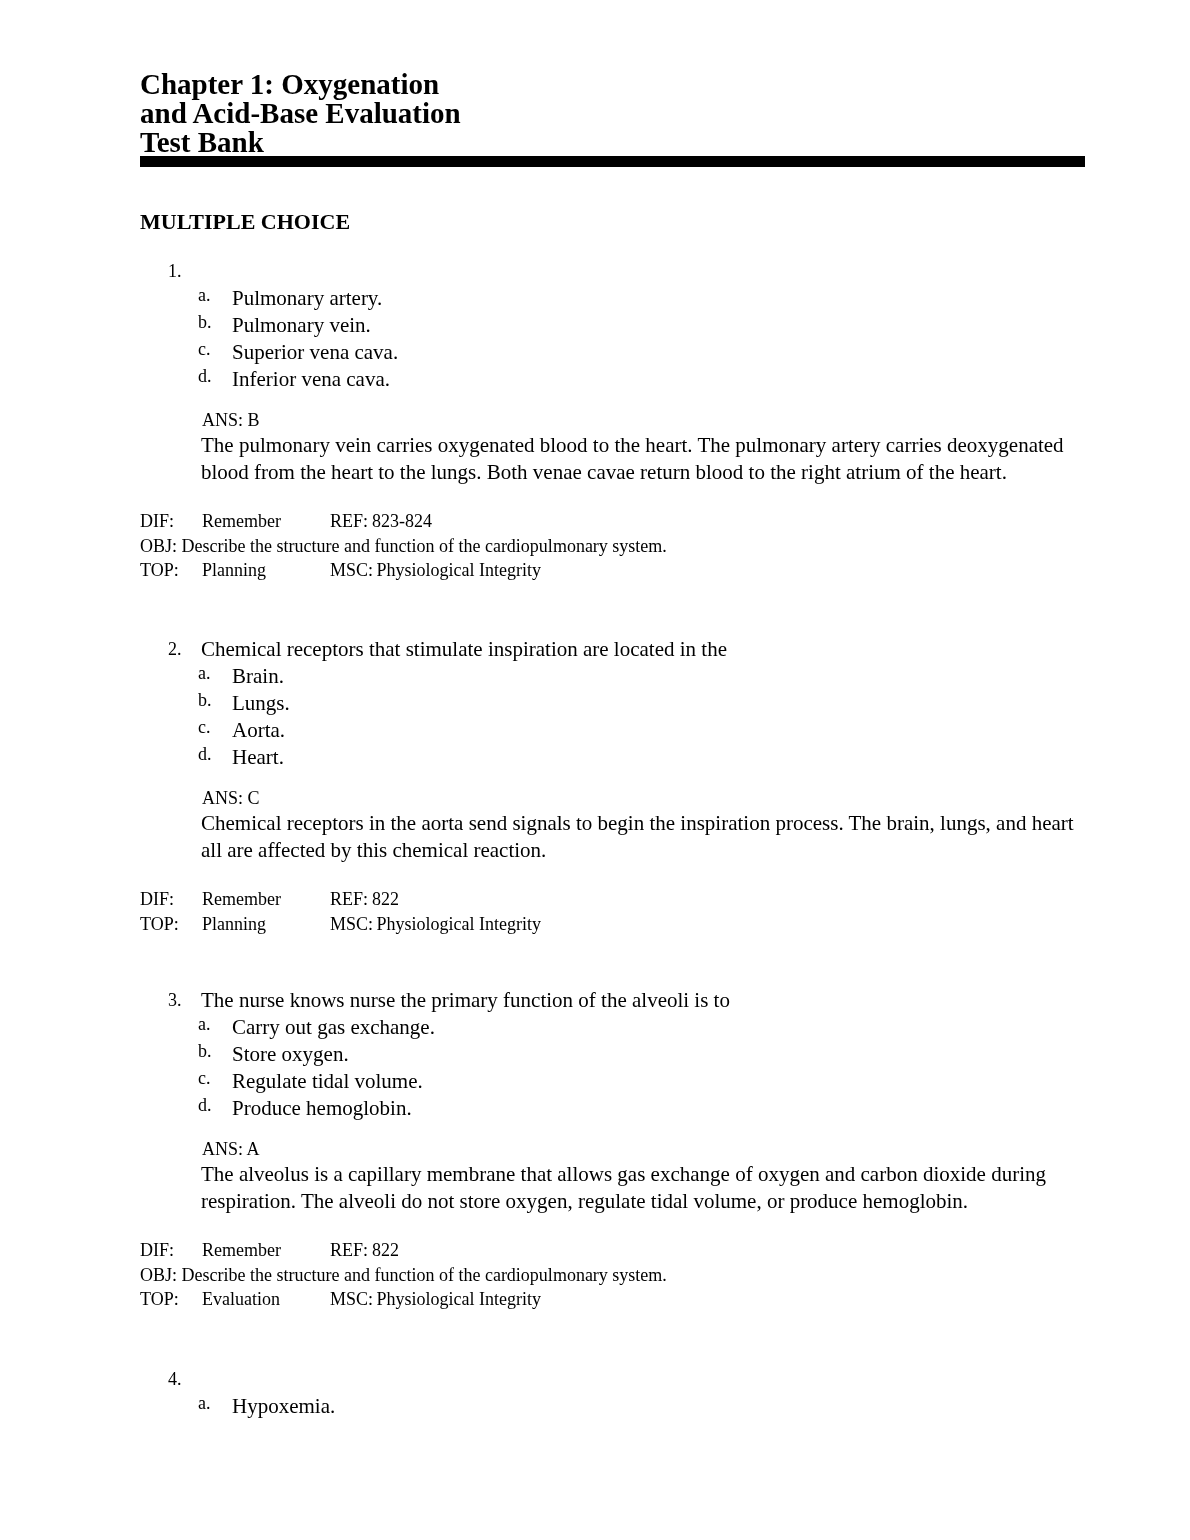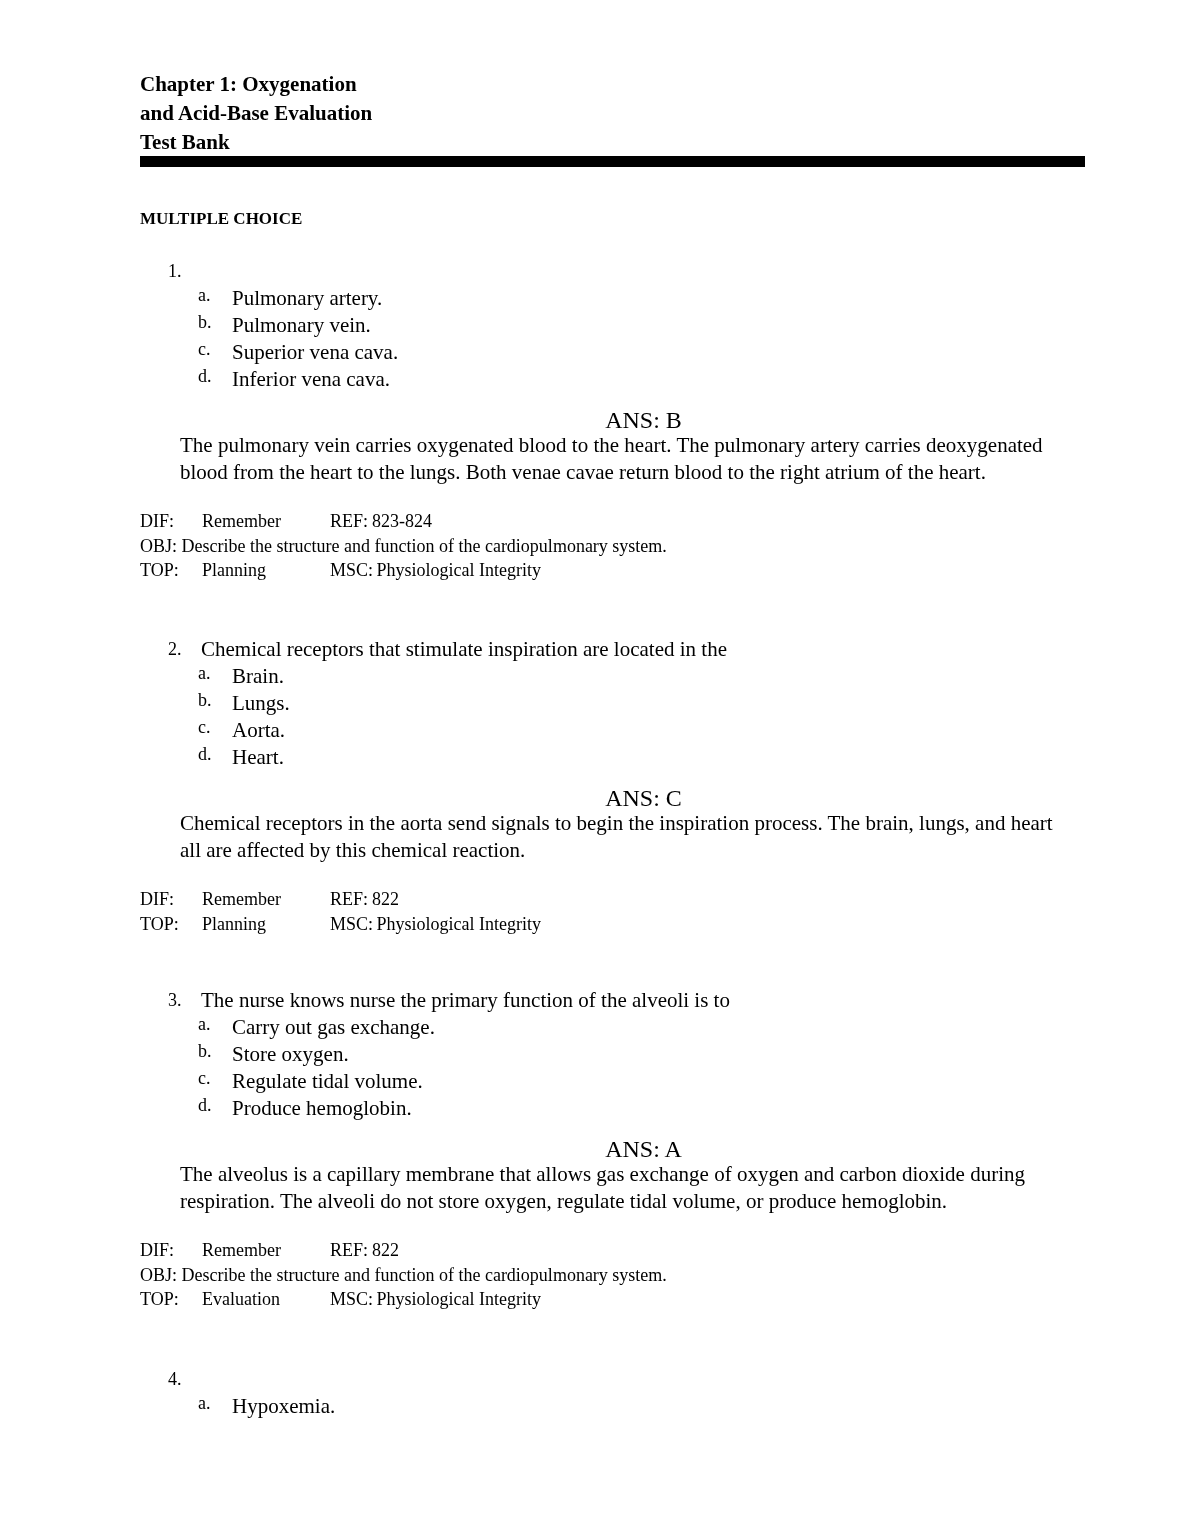--- a/index.html
+++ b/index.html
@@ -1,30 +1,30 @@
 <!DOCTYPE html>
 <html><head>
 <meta charset="utf-8">
 <style>
   html, body { margin: 0; padding: 0; background: #ffffff; }
   body { width: 1190px; height: 1540px; position: relative; overflow: hidden;
          font-family: "Liberation Serif", "DejaVu Serif", serif; color: #000; }
-  .title { position: absolute; left: 140px; top: 70px; font-weight: bold; font-size: 21px; line-height: 29px; }
+  .title { position: absolute; left: 140px; top: 70px; font-weight: bold; font-size: 29px; line-height: 29px; }
   .title div { white-space: nowrap; }
   .rule { position: absolute; left: 140px; top: 156px; width: 945px; height: 11px; background: #000; }
-  .section { position: absolute; left: 140px; top: 209px; font-weight: bold; font-size: 17px; }
+  .section { position: absolute; left: 140px; top: 209px; font-weight: bold; font-size: 22px; }
   .q { position: absolute; left: 140px; width: 945px; }
   .qrow { position: relative; height: 27px; font-size: 21px; line-height: 27px; }
   .qnum { position: absolute; left: 28px; font-size: 18px; }
   .qtext { position: absolute; left: 61px; white-space: nowrap; }
   .opt { position: relative; height: 27px; line-height: 27px; }
   .olet { position: absolute; left: 58px; font-size: 18px; top: -3px; }
   .otext { position: absolute; left: 92px; font-size: 21px; white-space: nowrap; text-align: center; }
-  .ans { position: relative; margin-left: 62px; margin-top: 15px; font-size: 24px; line-height: 24px; text-align: center; }
-  .rat { position: relative; margin-left: 40px; width: 885px; font-size: 21px; line-height: 26.5px; }
+  .ans { position: relative; margin-left: 62px; margin-top: 15px; font-size: 18px; line-height: 24px; }
+  .rat { position: relative; margin-left: 61px; width: 885px; font-size: 21px; line-height: 26.5px; }
   .meta { position: relative; margin-top: 24px; font-size: 18px; line-height: 24.5px; }
   .meta .row { white-space: nowrap; }
   .k { display: inline-block; }
   .k1 { width: 62px; }
   .k2 { width: 128px; }
   .k3 { width: 42px; }
 </style>
 </head>
 <body>
 

